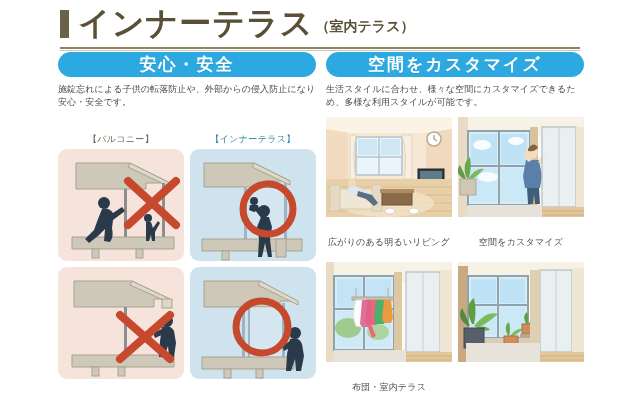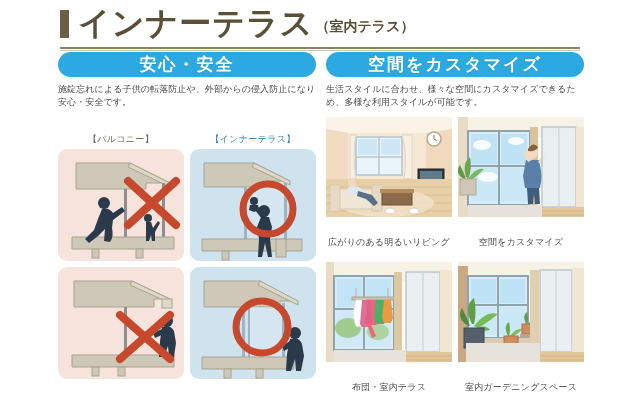--- a/index.html
+++ b/index.html
@@ -401,19 +401,18 @@
             <rect x="72" y="8" width="10" height="82" fill="#ded0b0"></rect>
 
             <path d="M8 81 H82 V100 H8 Z" fill="#e7e3db"></path>
             <path d="M82 90 H126 V100 H82 Z" fill="#e2c79c"></path>
             <g stroke="#d2b183" stroke-width="1">
               <line x1="82" y1="94" x2="126" y2="94"></line>
               <line x1="82" y1="98" x2="126" y2="98"></line>
             </g>
           </svg>
         </div>
-        <div class="cap">室内ガーデニングスペース</div>
       </div>
 
     </div>
   </div>
 
 </div>
 
 </body></html>

